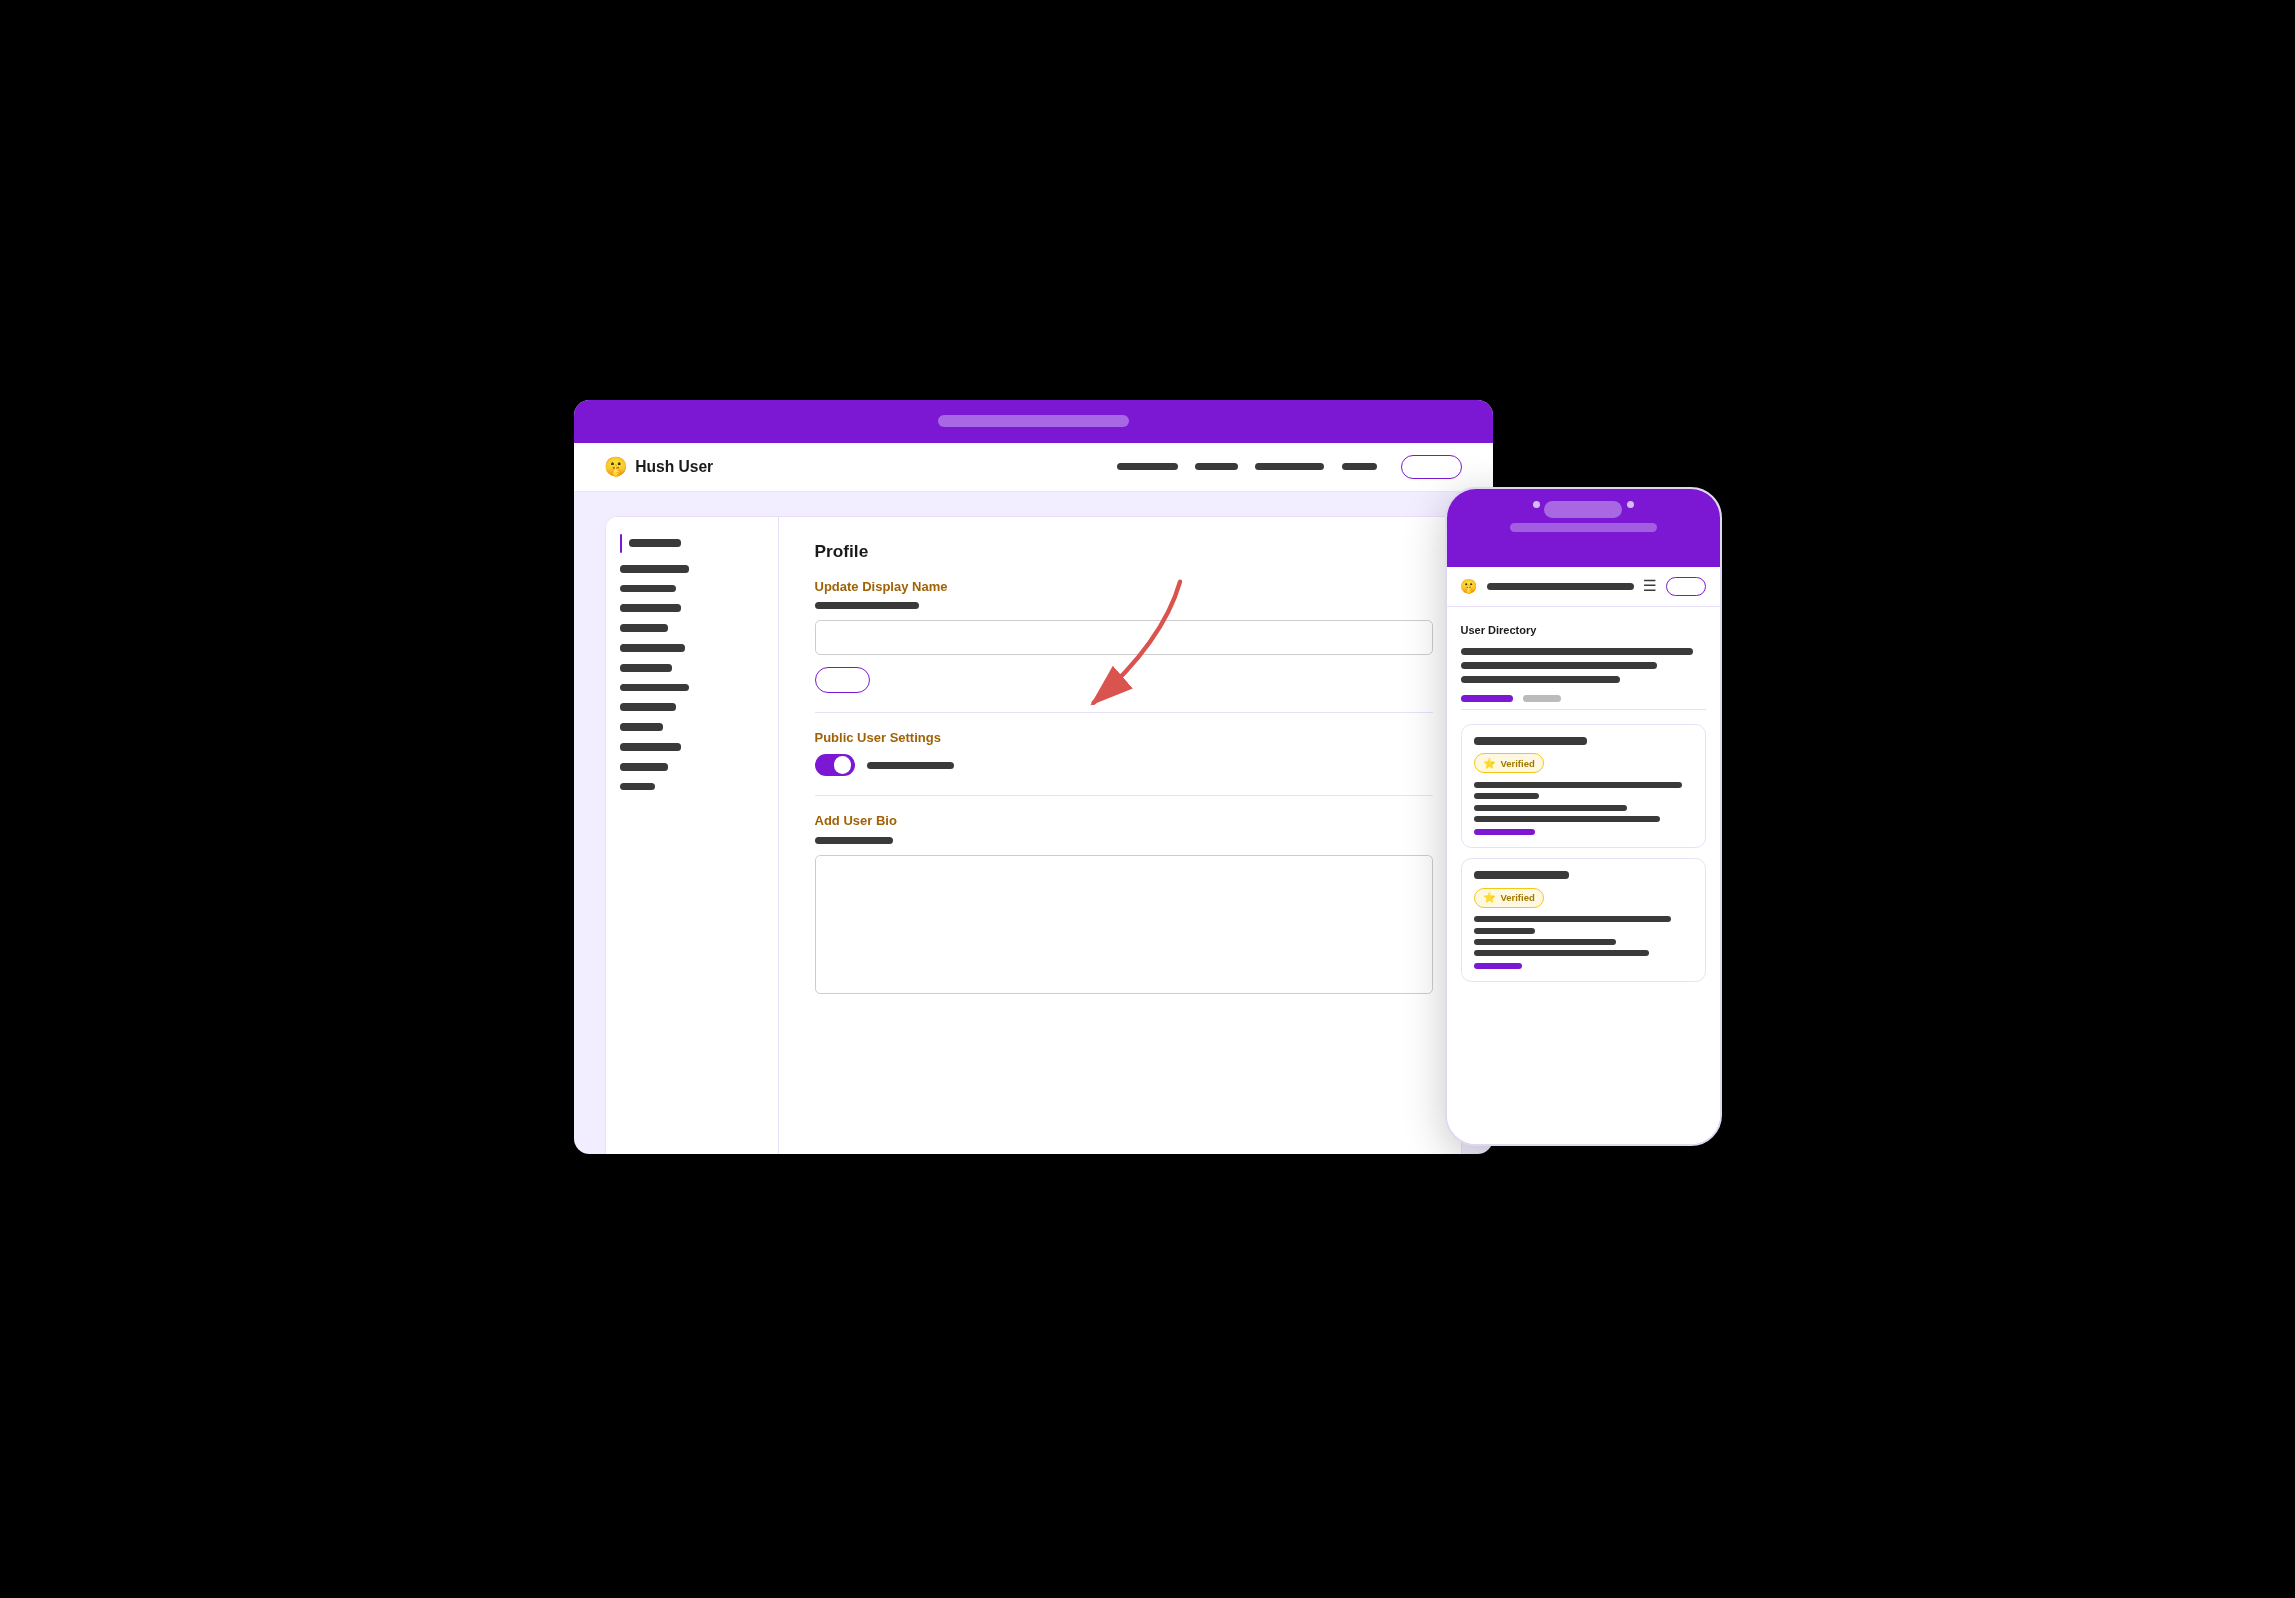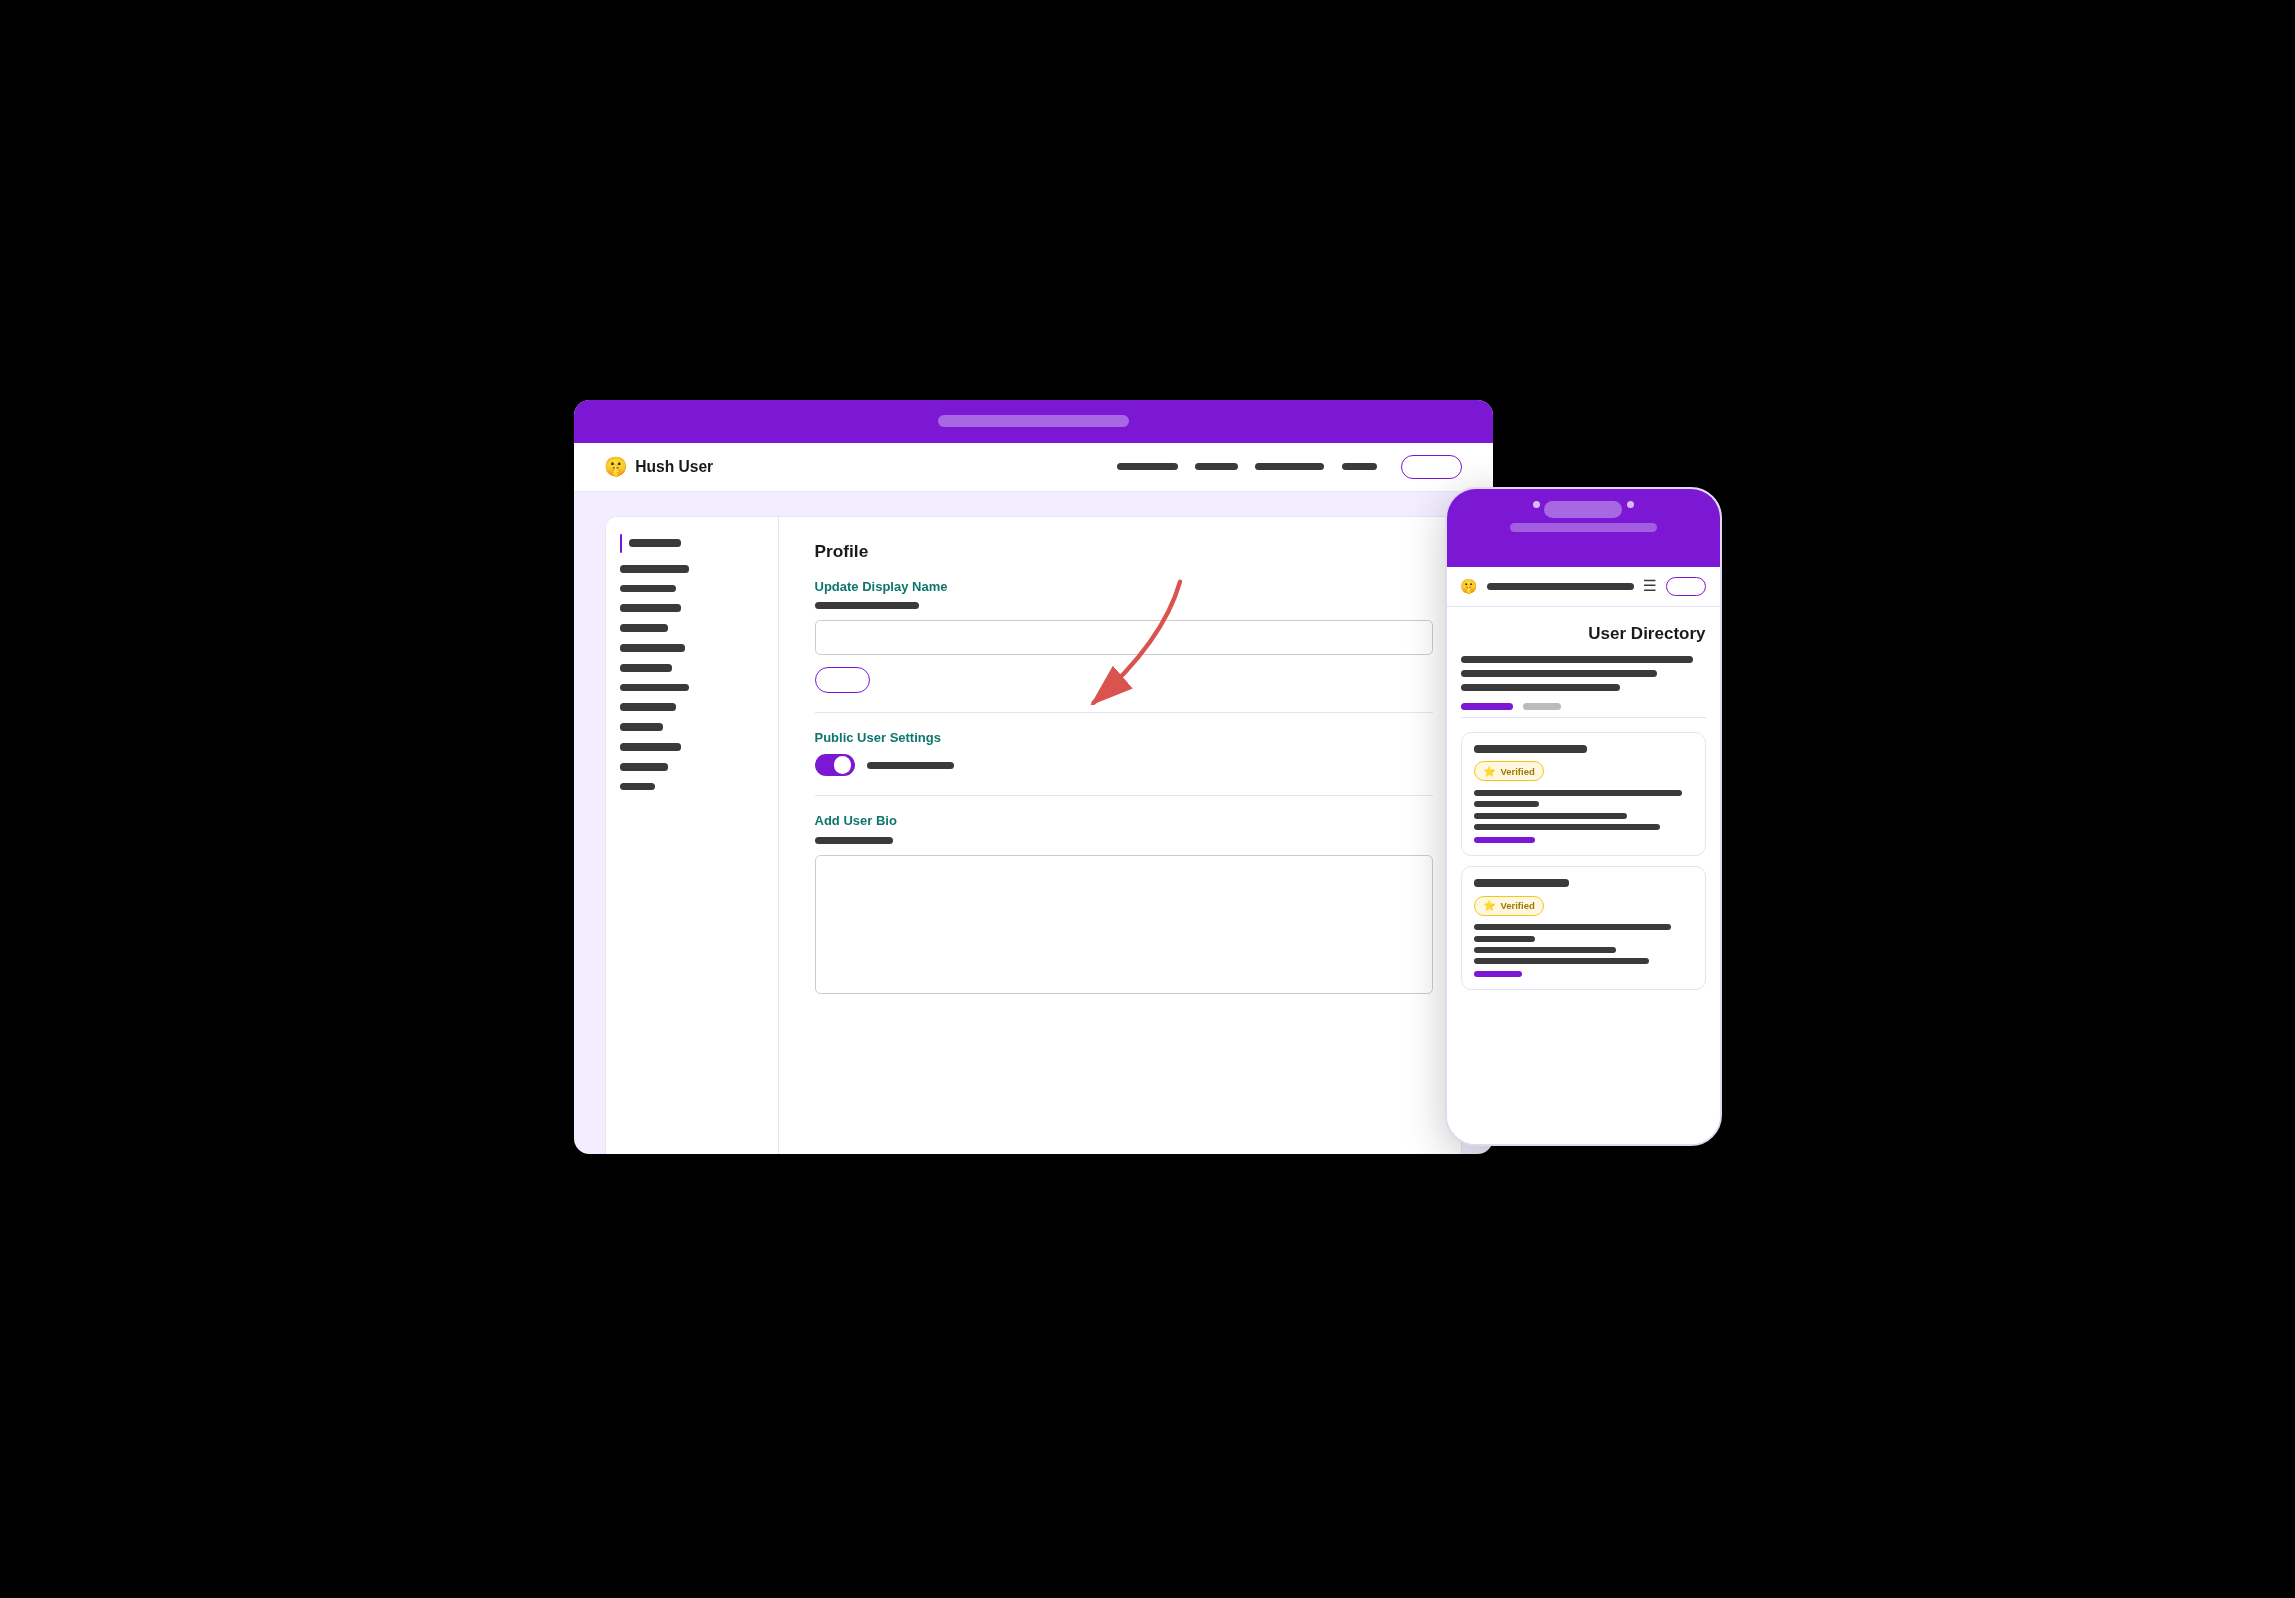--- a/index.html
+++ b/index.html
@@ -164,21 +164,21 @@
     .section-title {
       font-size: 17.3px;
       font-weight: 700;
       color: #1a1a1a;
       margin-bottom: 17.3px;
     }
 
     .field-label {
       font-size: 13px;
       font-weight: 700;
-      color: #0f766e;
+      color: #a16207;
       margin-bottom: 8.7px;
     }
 
     .field-subtitle-bar {
       height: 7px;
       background: #3a3a3a;
       border-radius: 3.5px;
       width: 104px;
       margin-bottom: 10.4px;
     }
@@ -351,25 +351,24 @@
     }
 
     .phone-body {
       padding: 17.3px 14px;
       overflow-y: auto;
       height: calc(100% - 118px);
       background: #fff;
     }
 
     .phone-page-title {
-      font-size: 17px;
+      font-size: 11px;
       font-weight: 800;
       color: #1a1a1a;
       margin-bottom: 12px;
-      text-align: right;
     }
 
     .phone-text-bar {
       height: 7px;
       background: #3a3a3a;
       border-radius: 3.5px;
       margin-bottom: 7px;
     }
 
     .phone-text-bar.short { width: 65%; }

